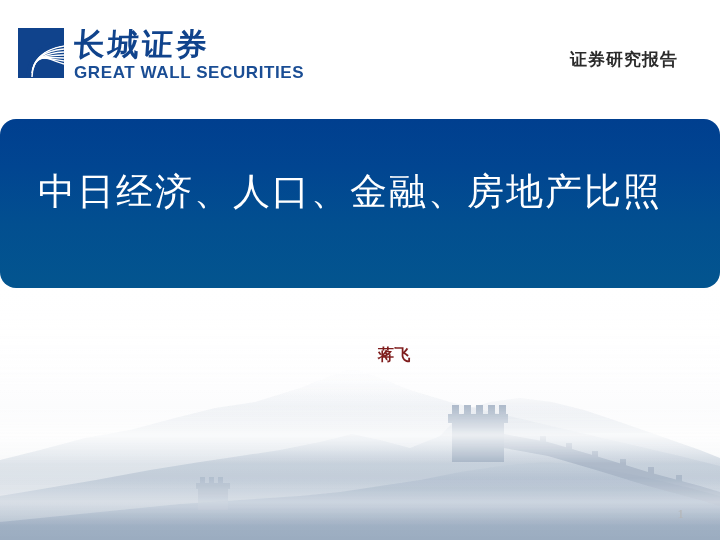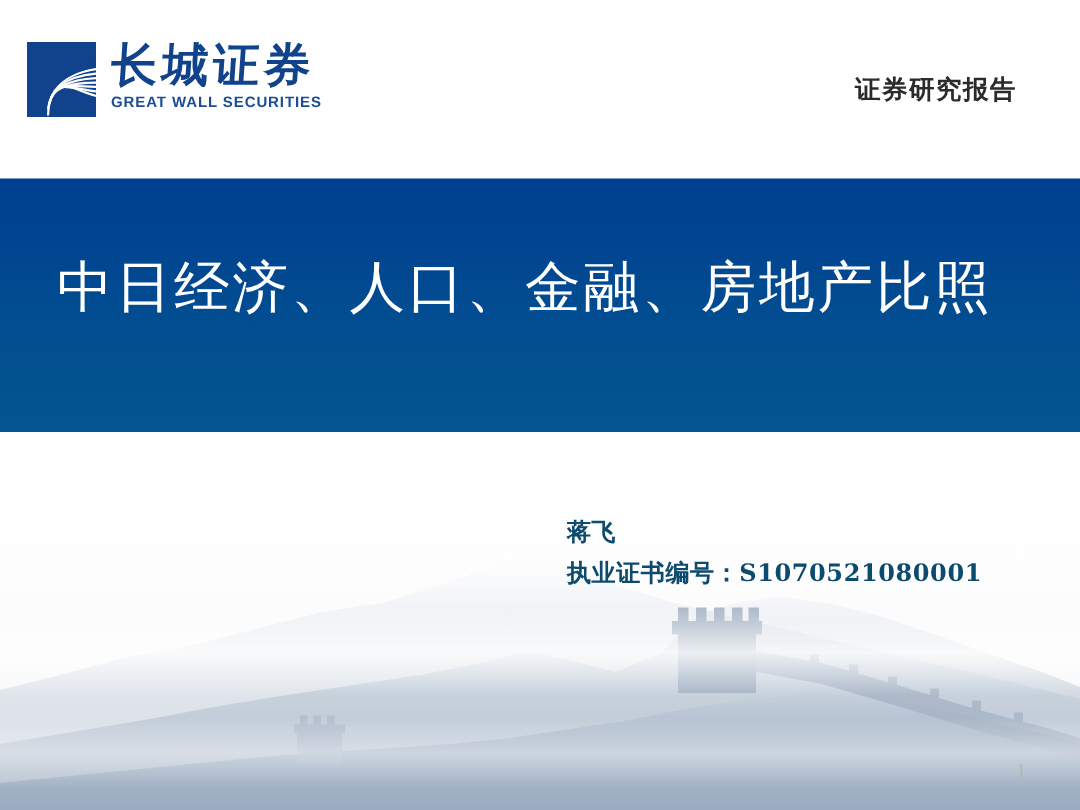--- a/index.html
+++ b/index.html
@@ -64,21 +64,21 @@
     font-size: 31px;
     font-weight: bold;
     color: #10438c;
     letter-spacing: 3px;
     line-height: 1.05;
     white-space: nowrap;
     transform: skewX(-4deg);
   }
   .logo-en {
     font-family: "Liberation Sans", sans-serif;
-    font-size: 10px;
+    font-size: 17px;
     font-weight: bold;
     color: #1a4d94;
     letter-spacing: 0.6px;
     margin-top: 2px;
     white-space: nowrap;
   }
   .report-kind {
     position: absolute;
     right: 42px; top: 48px;
     font-family: Liberation Serif, serif;
@@ -88,20 +88,21 @@
     letter-spacing: 1px;
     white-space: nowrap;
   }
 
   
   .title-banner {
     position: absolute;
     left: 0; top: 119px;
     width: 720px; height: 169px;
     background: linear-gradient(to bottom, #003f8f 0%, #014591 28%, #024f90 62%, #03558f 100%);
+    border-radius: 16px;
   }
   .title-text {
     position: absolute;
     left: 38px; top: 50px;
     width: 648px;
     font-family: "DejaVu Serif", "Liberation Serif", serif;
     font-size: 37px;
     font-weight: normal;
     color: #ffffff;
     letter-spacing: 2px;
@@ -122,21 +123,21 @@
   
   .author-block {
     position: absolute;
     left: 378px; top: 341px;
     width: 320px;
   }
   .author-line {
     font-family: "DejaVu Serif", "Liberation Serif", serif;
     font-size: 16px;
     font-weight: bold;
-    color: #0c4a6e;
+    color: #7f1d1d;
     line-height: 27px;
     white-space: nowrap;
     letter-spacing: 0.4px;
   }
   .author-line.name { font-size: 16px; }
 
   
   .page-number {
     position: absolute;
     right: 36px; bottom: 18px;
@@ -253,18 +254,17 @@
 
     <div class="report-kind">证券研究报告</div>
   </div>
 
   <div class="title-banner">
     <div class="title-text">中日经济、人口、金融、房地产比照</div>
   </div>
 
   <div class="author-block">
     <div class="author-line name">蒋飞</div>
-    <div class="author-line">执业证书编号：S1070521080001</div>
   </div>
 
   <div class="page-number">1</div>
 
 </div>
 
 </body></html>

